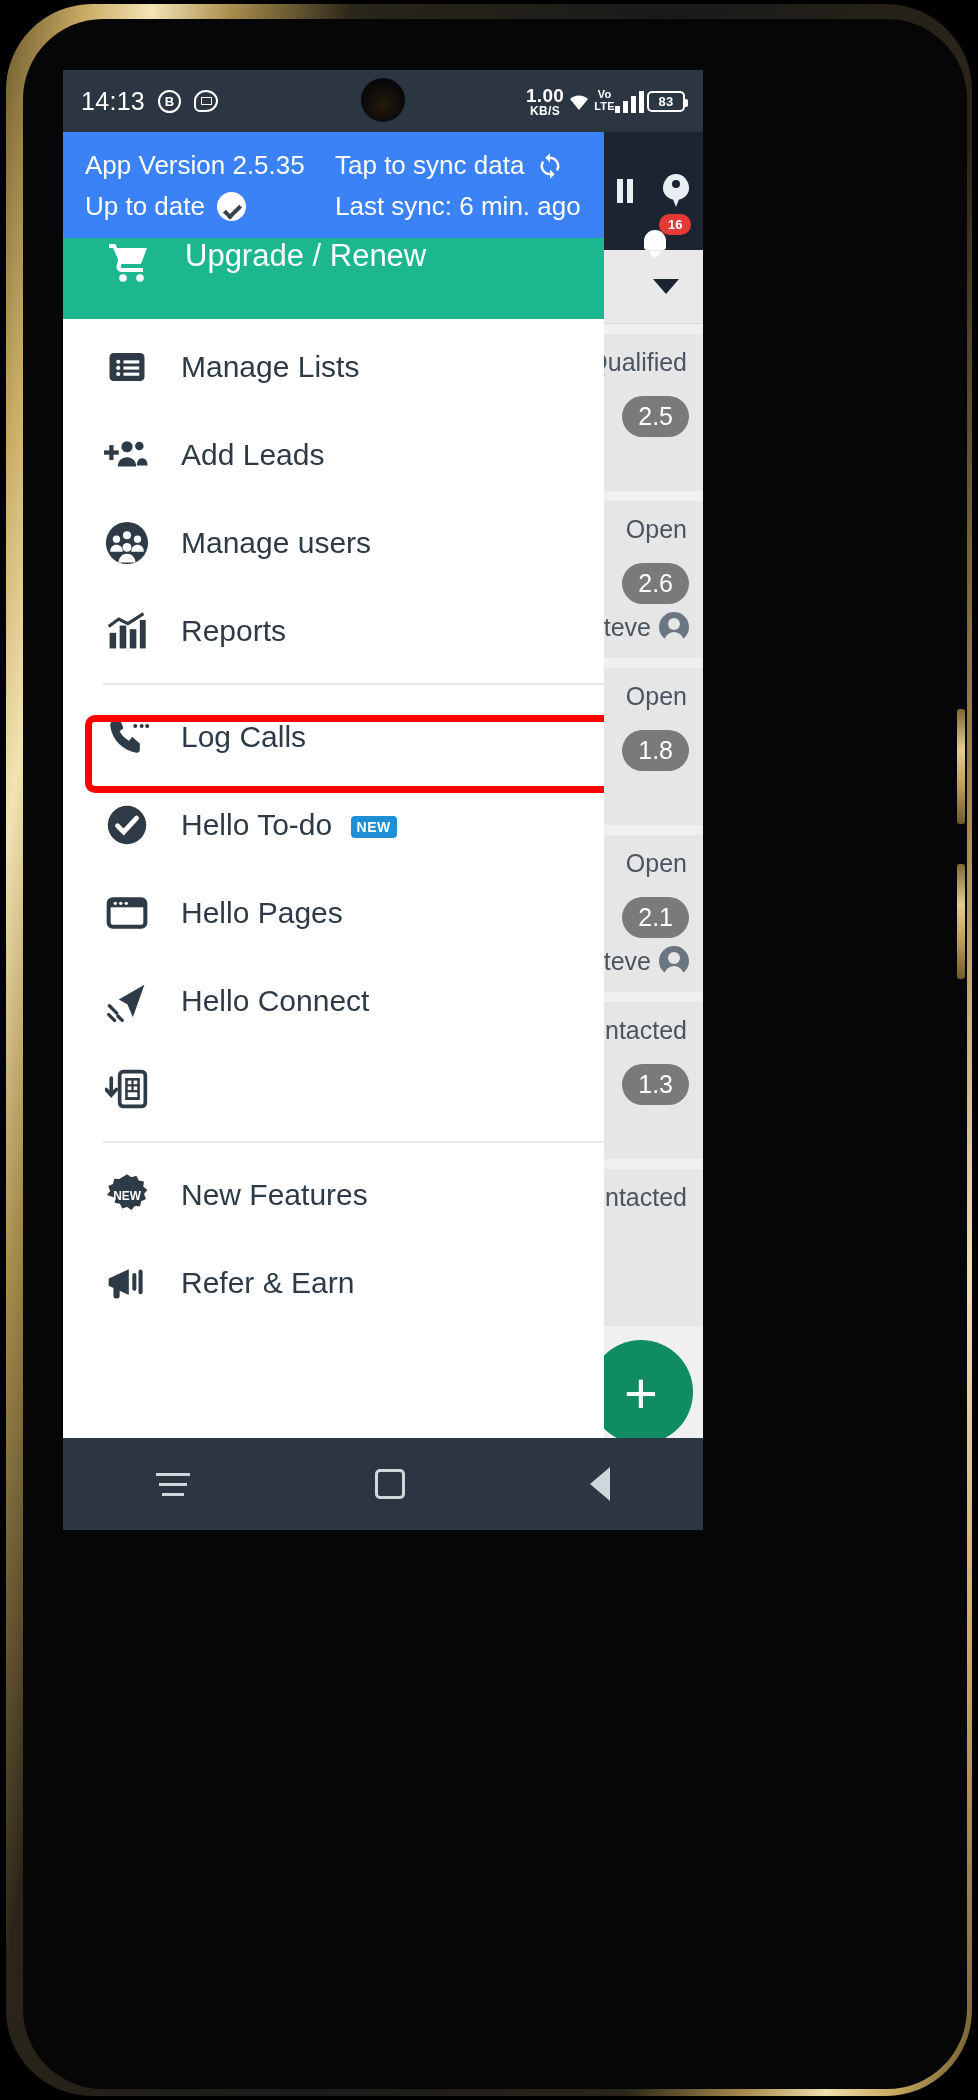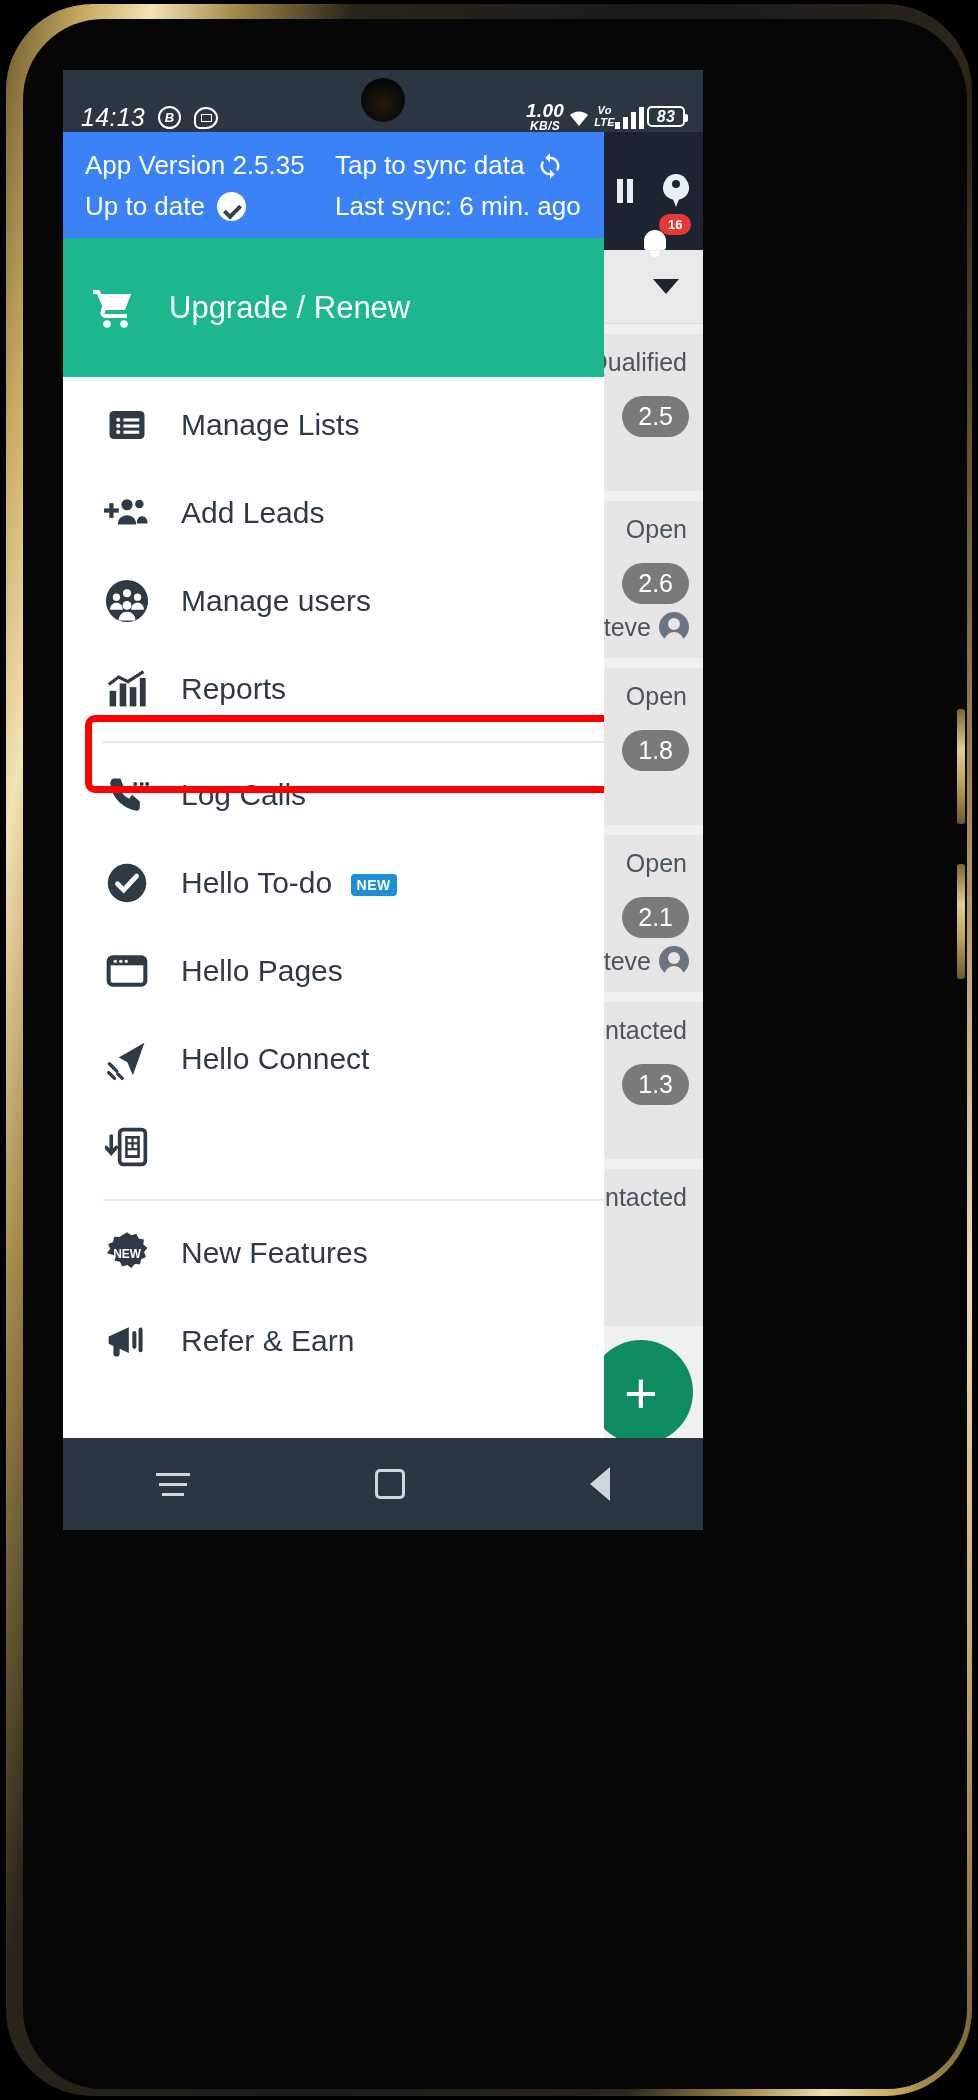--- a/index.html
+++ b/index.html
@@ -32,39 +32,39 @@
   
   .btn-side{ position:absolute; right:2px; background:
       linear-gradient(180deg,#7d6835,#e2cd8f 35%,#c0a257 65%,#6d5a2e);
       border-radius:3px; width:8px;}
   .btn-v1{ top:690px; height:115px; }
   .btn-v2{ top:845px; height:115px; }
 
   
   .statusbar{
     height:62px; background:#2b3642; color:#fff;
-    display:flex; align-items:flex-end; padding:0 18px;
-    font-size:22px; letter-spacing:.3px;font-style:italic;
+    display:flex; align-items:center; padding:0 18px;
+    font-size:22px; letter-spacing:.3px;
   }
   .sb-left{ display:flex; align-items:center; gap:13px; }
   .sb-time{ font-size:25px; font-weight:400; }
   .sb-ico{ width:23px; height:23px; border:2px solid #fff; border-radius:50%;
     display:flex; align-items:center; justify-content:center; font-size:13px;
     font-weight:bold; line-height:1; }
   .sb-chat{ width:24px;height:22px;border:2px solid #fff;border-radius:50% 50% 50% 6px;
     position:relative; display:flex;align-items:center;justify-content:center;}
   .sb-chat i{ display:block;width:11px;height:8px;border:1.5px solid #fff; }
   .sb-spacer{ flex:1; }
   .sb-right{ display:flex; align-items:center; }
   .sb-kbs{ text-align:center; line-height:1; }
   .sb-kbs b{ display:block; font-size:19px; font-weight:bold; }
   .sb-kbs s{ display:block; font-size:12px; font-weight:bold; text-decoration:none; }
   .sb-volte{ text-align:center; line-height:1.05; font-size:11px; font-weight:bold; }
   .batt{ width:38px;height:21px;border:2px solid #fff;border-radius:5px; position:relative;
-    display:flex; align-items:center; justify-content:center; font-size:16px; font-weight:bold;}
+    display:flex; align-items:center; justify-content:center; font-size:13px; font-weight:bold;}
   .batt:after{ content:""; position:absolute; right:-5px; top:6px; width:3px;height:8px;
     background:#fff; border-radius:0 2px 2px 0;}
 
   
   .notch{
     position:absolute; left:50%; transform:translateX(-50%); top:8px;
     width:44px; height:44px; border-radius:50%;
     background:radial-gradient(circle at 50% 60%,#241a0c 0%,#0a0a0a 60%,#000 100%);
     z-index:40;
   }
@@ -125,22 +125,22 @@
   .dh-row + .dh-row{ margin-top:10px; }
   .dh-txt{ font-size:26px; }
   .dh-line{ display:flex; align-items:center; gap:12px; }
   .check{ width:29px;height:29px;border-radius:50%;background:#fff; position:relative;}
   .check:after{ content:""; position:absolute; left:7px; top:13px; width:13px;height:6px;
     border-left:4px solid #37434f; border-bottom:4px solid #37434f;
     transform:rotate(-45deg);}
   .sync-ic{ width:28px;height:28px; color:#fff; }
 
   .upgrade{
-    background:#1cb68f; color:#fff; height:139px;
-    display:flex; align-items:center; gap:30px; padding-left:24px;
+    background:#1cb68f; color:#fff; height:81px;
+    display:flex; align-items:flex-start; gap:30px; padding-left:40px;
   }
   .upgrade .label{ font-size:31px; }
 
   .menu{ padding-top:4px; }
   .mrow{
     display:flex; align-items:center; gap:30px; padding:0 12px 0 40px;
     height:88px; position:relative;
   }
   .mrow .label{ font-size:30px; color:#2e3a46; white-space:nowrap; }
   .mrow .ico{ width:48px; display:flex; align-items:center; justify-content:center; }

